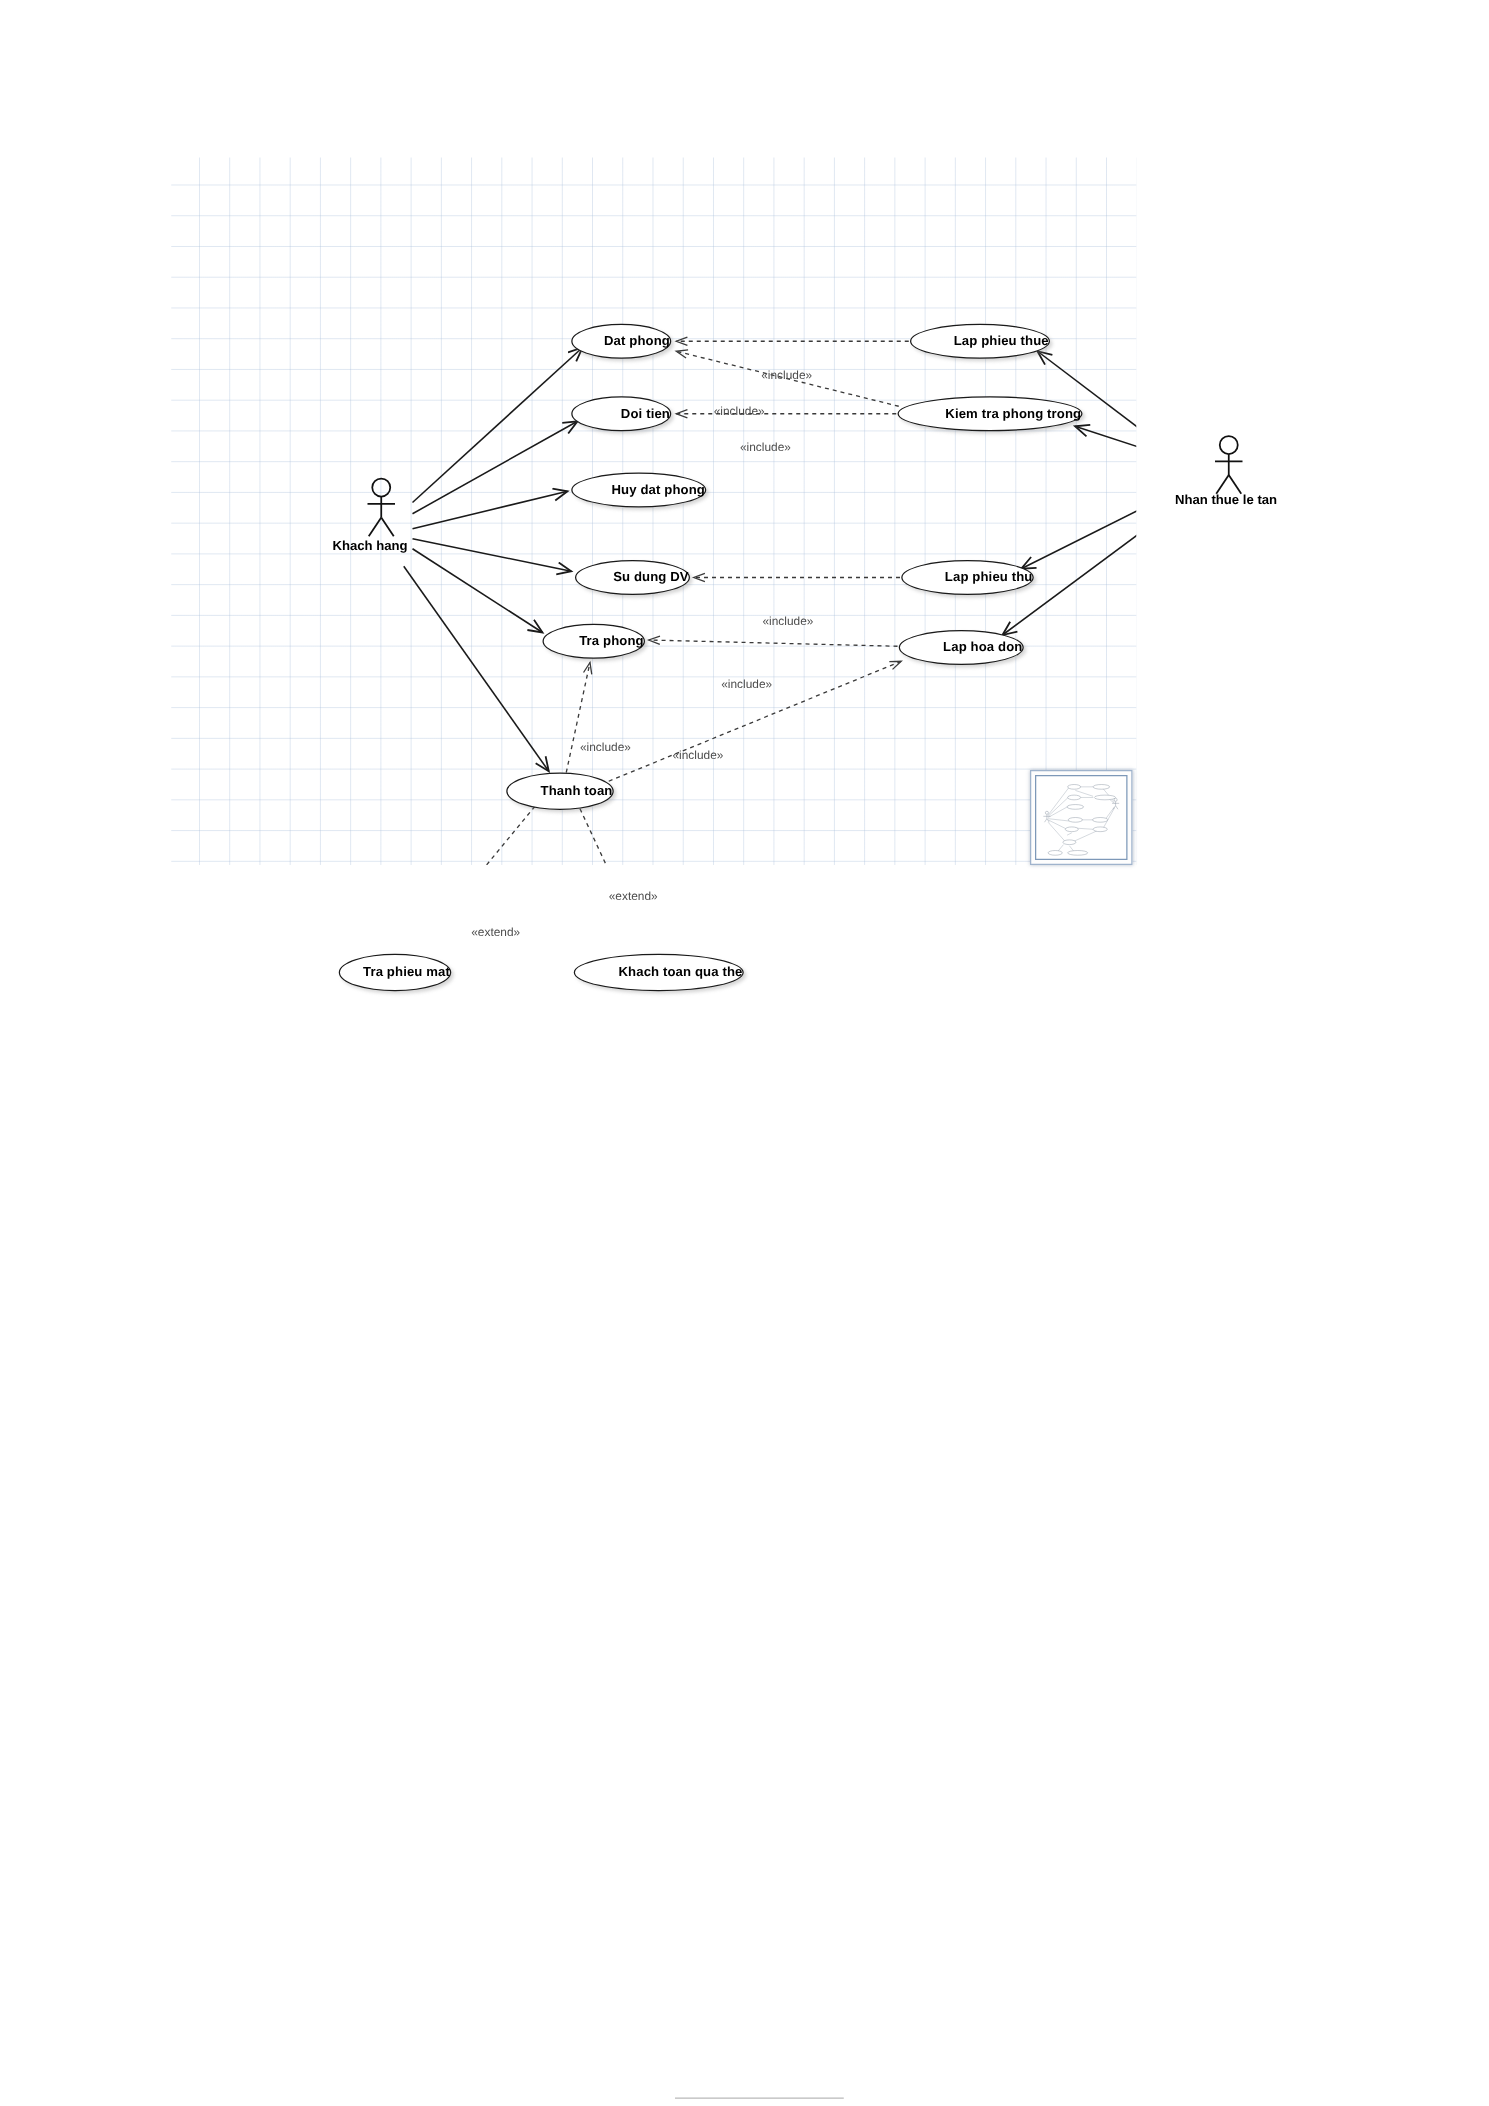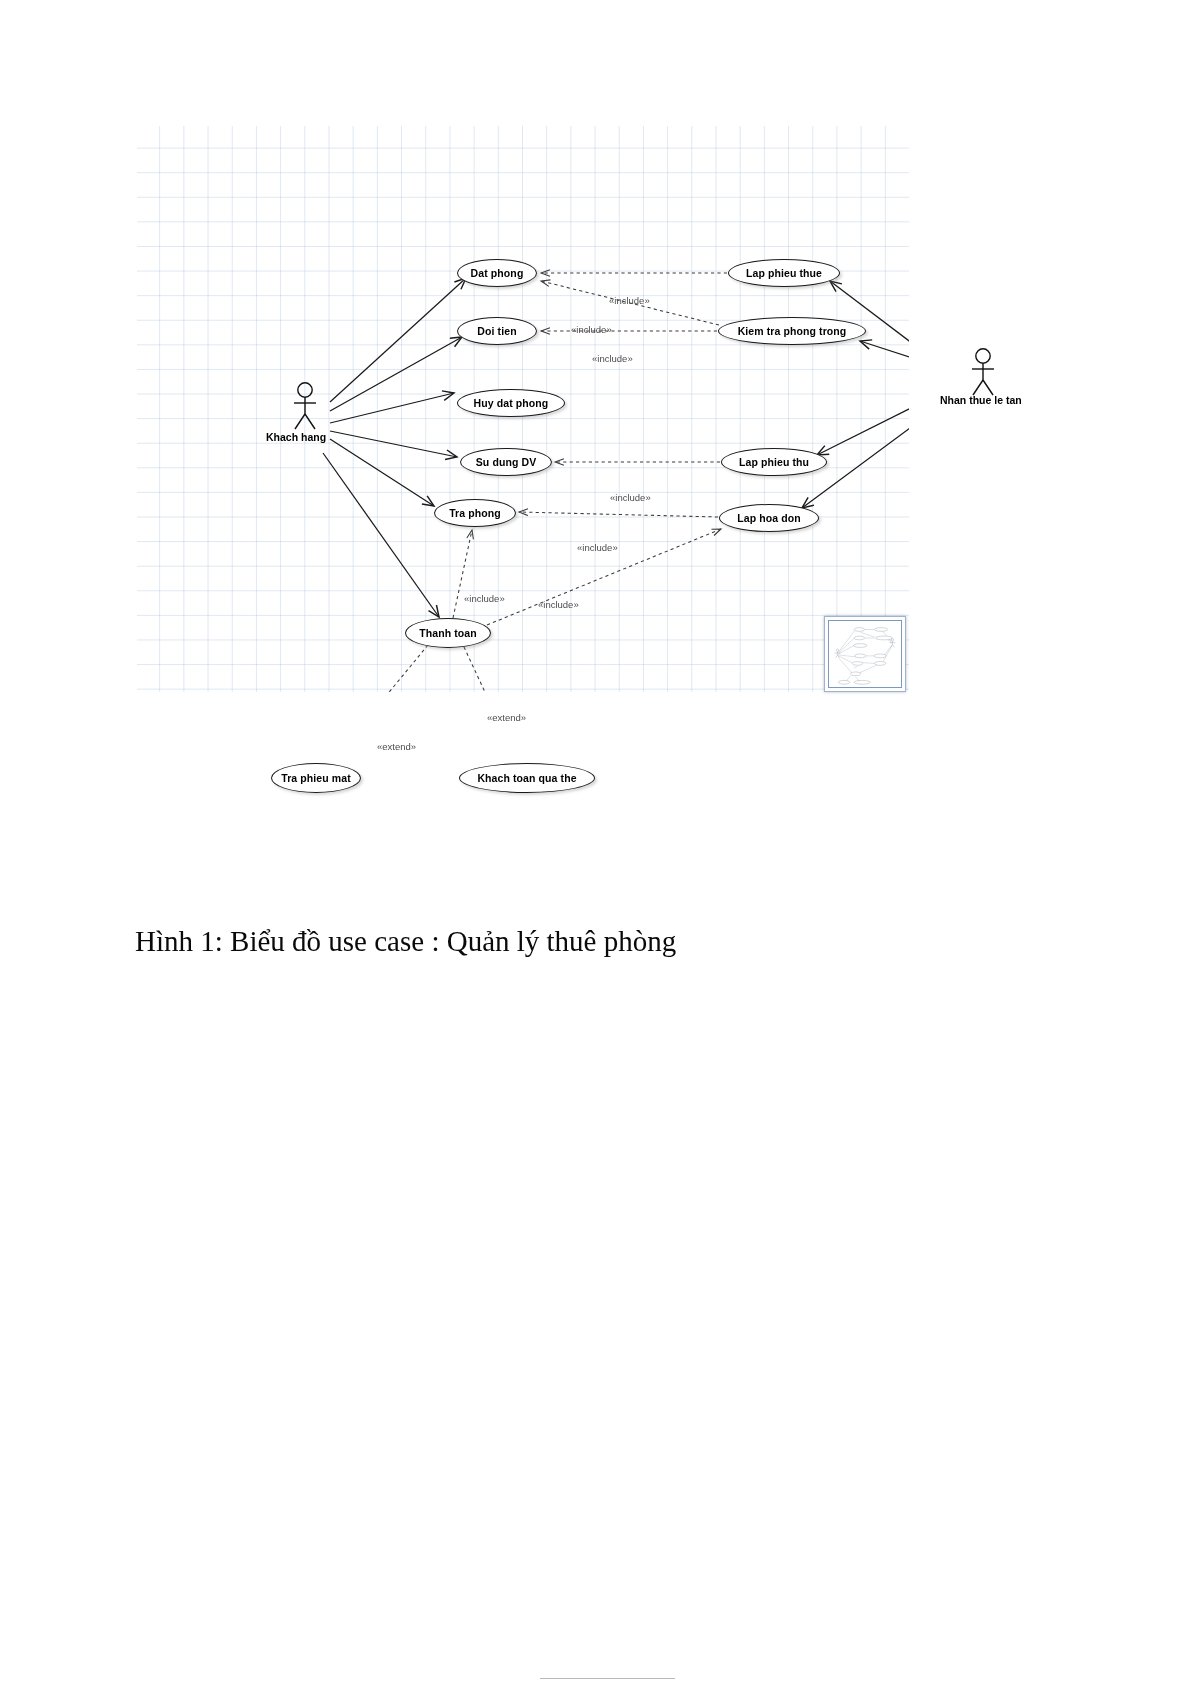--- a/index.html
+++ b/index.html
@@ -50,21 +50,21 @@
 
   
   .usecase {
     position: absolute;
     box-sizing: border-box;
     border: 1.3px solid #1a1a1a;
     border-radius: 50%;
     background: #ffffff;
     display: flex;
     align-items: center;
-    justify-content: center;
+    justify-content: flex-end;
     color: #000000;
     font-weight: bold;
     font-size: 10.5px;
     letter-spacing: 0.1px;
     white-space: nowrap;
     box-shadow: 2px 2px 3px rgba(130,130,130,0.33);
   }
 
   
   .actor { position: absolute; }
@@ -204,21 +204,21 @@
       </div>
 
       <div class="usecase" style="left:320px; top:191px; width:80px; height:28px;">
         <span>Doi tien</span>
       </div>
 
       <div class="usecase" style="left:581px; top:191px; width:148px; height:28px;">
         <span>Kiem tra phong trong</span>
       </div>
 
-      <div class="usecase" style="left:320px; top:252px; width:108px; height:28px;margin-top:11px;">
+      <div class="usecase" style="left:320px; top:252px; width:108px; height:28px;">
         <span>Huy dat phong</span>
       </div>
 
       <div class="usecase" style="left:323px; top:322px; width:92px; height:28px;">
         <span>Su dung DV</span>
       </div>
 
       <div class="usecase" style="left:584px; top:322px; width:106px; height:28px;">
         <span>Lap phieu thu</span>
       </div>
@@ -297,17 +297,16 @@
               <circle cx="67" cy="20" r="1.3"></circle>
                 <path d="M67,21.5 L67,25 M64,23 L70,23 M67,25 L65,28 M67,25 L69,28"></path>
             </g>
           </svg>
         </div>
       </div>
 
     </div>
   </div>
 
-  <div id="caption">Hình 1: Biểu đồ use case : Quản lý thuê phòng</div>
 
   <div id="page-footer-rule"></div>
 
 </div>
 
 </body></html>

